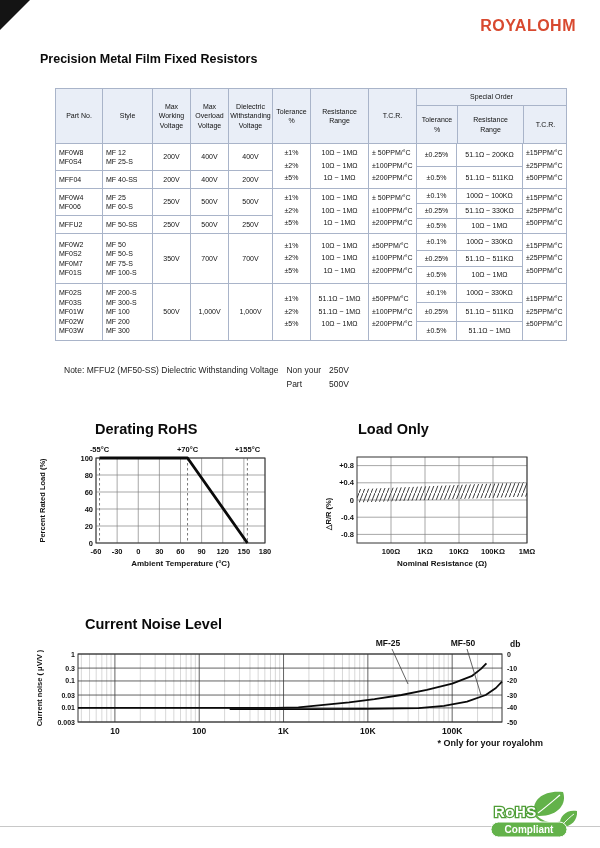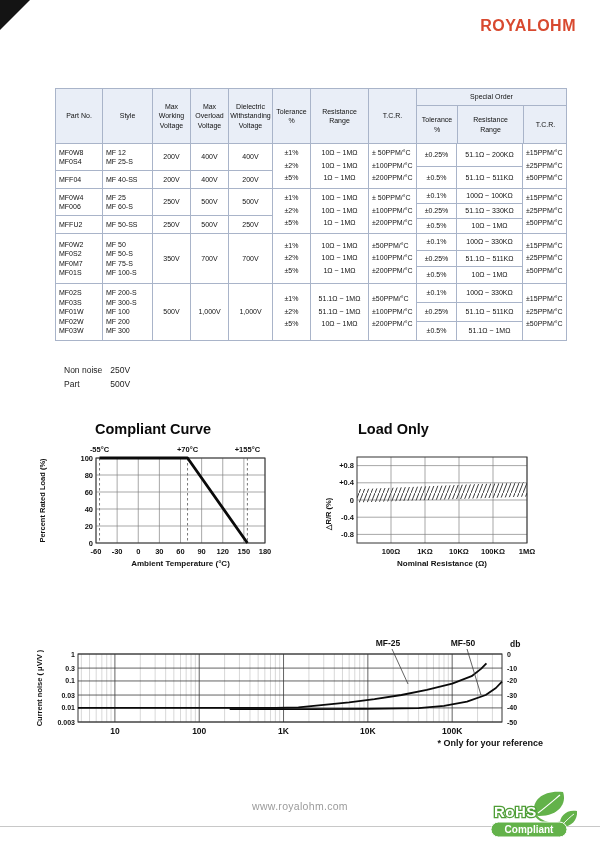--- a/index.html
+++ b/index.html
@@ -39,20 +39,21 @@
               font-size:10.5px;color:#9b9b9b;letter-spacing:.3px}
   .footer-line{position:absolute;top:826px;left:0;width:600px;height:1px;background:#c8c8c8}
   .rohs{position:absolute;left:490px;top:789px}
 </style>
 </head>
 <body>
 
 <div class="page">
   <div class="corner"></div>
   <div class="logo">ROYALOHM</div>
+  <h1 class="title">Precision Metal Film Fixed Resistors</h1>
 
   <div id="spec-table">
       <div class="trow thead" style="height: 54px;">
         <div class="tcell hcell a-c" style="width: 46px;">Part No.</div>
         <div class="tcell hcell a-c" style="width: 50px;">Style</div>
         <div class="tcell hcell a-c" style="width: 38px;">Max
 Working
 Voltage</div>
         <div class="tcell hcell a-c" style="width: 38px;">Max
 Overload
@@ -286,32 +287,34 @@
         </div>
         <div class="tcell" style="width: 44px;">
           <div class="sub ml a-l" style="flex-grow: 1;">±15PPM/°C
 ±25PPM/°C
 ±50PPM/°C</div>
         </div>
       </div>
     </div>
 
   <div class="note">
+    <span>Note: MFFU2 (MF50-SS) Dielectric Withstanding Voltage</span>
     <span>
-      <div>Non noise</div>
+      <div>Non your</div>
       <div>Part</div>
     </span>
     <span>
       <div>250V</div>
       <div>500V</div>
     </span>
   </div>
 
-  <div class="ctitle" style="left:95px;top:421px">Compliant Curve</div>
+  <div class="ctitle" style="left:95px;top:421px">Derating RoHS</div>
   <div class="ctitle" style="left:358px;top:421px">Load Only</div>
+  <div class="ctitle" style="left:85px;top:616px">Current Noise Level</div>
 
   <svg id="chart-derating" class="chart" style="left:35px;top:443px" width="270" height="135">
       <g stroke="#828282" stroke-width="0.7">
         <line x1="61" y1="15" x2="61" y2="100"></line>
         <line x1="82.125" y1="15" x2="82.125" y2="100"></line>
         <line x1="103.25" y1="15" x2="103.25" y2="100"></line>
         <line x1="124.375" y1="15" x2="124.375" y2="100"></line>
         <line x1="145.5" y1="15" x2="145.5" y2="100"></line>
         <line x1="166.625" y1="15" x2="166.625" y2="100"></line>
         <line x1="187.75" y1="15" x2="187.75" y2="100"></line>
@@ -460,22 +463,21 @@
       <text x="477" y="49.45333659107108" font-size="7" font-weight="bold" text-anchor="start" fill="#111" font-family="&quot;Liberation Sans&quot;, sans-serif">-20</text>
       <text x="45" y="63.546663408928936" font-size="7" font-weight="bold" text-anchor="end" fill="#111" font-family="&quot;Liberation Sans&quot;, sans-serif">0.03</text>
       <text x="477" y="63.546663408928936" font-size="7" font-weight="bold" text-anchor="start" fill="#111" font-family="&quot;Liberation Sans&quot;, sans-serif">-30</text>
       <text x="45" y="76.40667318214216" font-size="7" font-weight="bold" text-anchor="end" fill="#111" font-family="&quot;Liberation Sans&quot;, sans-serif">0.01</text>
       <text x="477" y="76.40667318214216" font-size="7" font-weight="bold" text-anchor="start" fill="#111" font-family="&quot;Liberation Sans&quot;, sans-serif">-40</text>
       <text x="45" y="90.5" font-size="7" font-weight="bold" text-anchor="end" fill="#111" font-family="&quot;Liberation Sans&quot;, sans-serif">0.003</text>
       <text x="477" y="90.5" font-size="7" font-weight="bold" text-anchor="start" fill="#111" font-family="&quot;Liberation Sans&quot;, sans-serif">-50</text>
       <text x="12" y="54" font-size="7.5" font-weight="bold" text-anchor="middle" fill="#111" font-family="&quot;Liberation Sans&quot;, sans-serif" transform="rotate(-90 12 54)">Current noise ( μV/V )</text>
     </svg>
 
-  <div class="ref-note">* Only for your reference</div>
-  <div class="footer-url">www.royalohm.com</div>
+  <div class="ref-note">* Only for your royalohm</div>
   <div class="footer-line"></div>
 
   <svg class="rohs" width="92" height="54">
     <path d="M44,24 C42,10 54,1 73,3 C77,14 69,27 49,27 Q45,27 44,24 Z" fill="#63b24a"></path>
     <path d="M48,24 C56,18 64,11 70,6" stroke="#ffffff" stroke-width="1.2" fill="none"></path>
     <path d="M70,36 C69,27 77,20 87,22 C88,31 81,38 72,38 Q70,38 70,36 Z" fill="#63b24a"></path>
     <path d="M73,35 C77,31 81,27 84,25" stroke="#ffffff" stroke-width="0.9" fill="none"></path>
     <path d="M46,27 C52,34 62,36 72,33" stroke="#63b24a" stroke-width="2" fill="none"></path>
     <text x="4" y="28" font-family="Liberation Sans, sans-serif" font-size="15" font-weight="bold" fill="#ffffff" stroke="#4f9e37" stroke-width="2.6" paint-order="stroke" letter-spacing="0.5">RoHS</text>
     <rect x="1" y="33" width="76" height="15" rx="7.5" fill="#63b24a" stroke="#ffffff" stroke-width="1"></rect>

